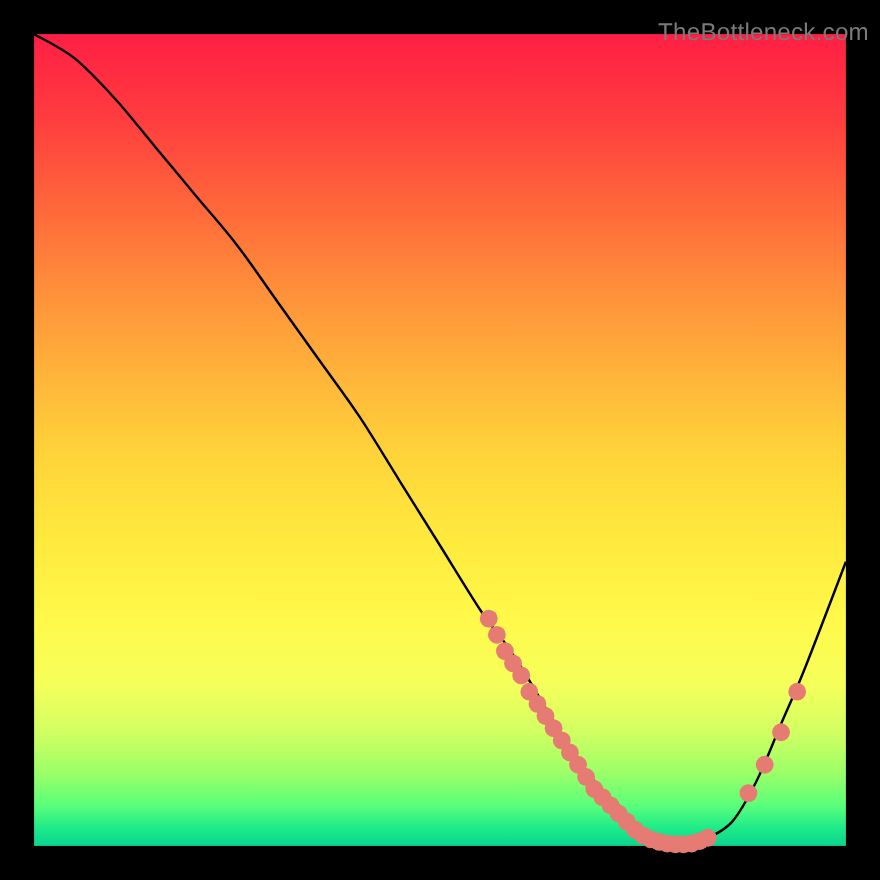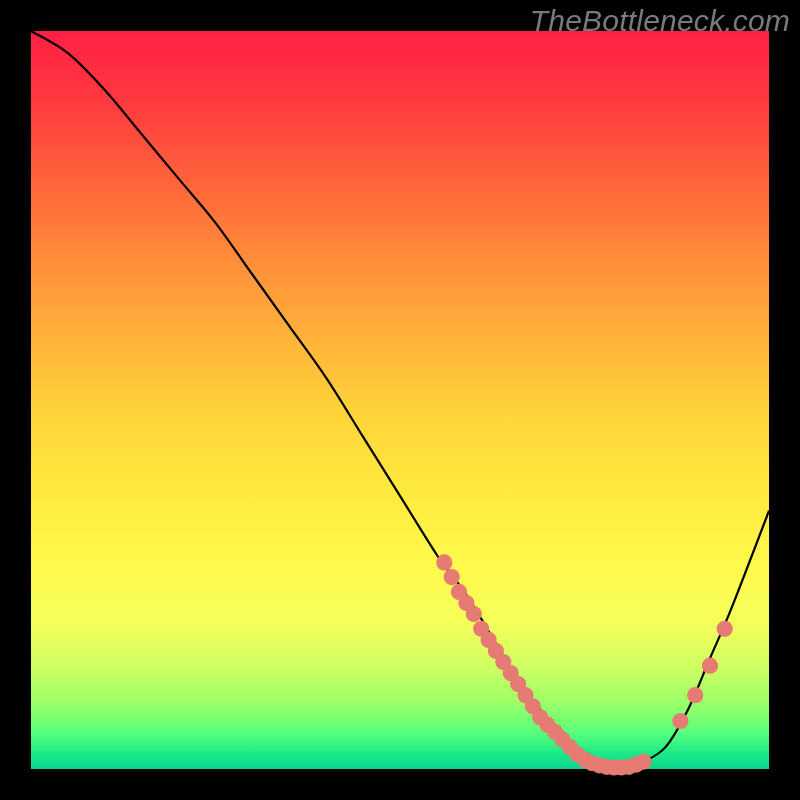--- a/index.html
+++ b/index.html
@@ -29,28 +29,27 @@
       #f6ff5a 80%,
       #d1ff62 86%,
       #9cff68 91%,
       #5aff7a 95%,
       #1ae98a 98%,
       #0bd48e 100%
     );
   }
   .watermark {
     position: absolute;
-    top: 4px;
+    top: 16px;
     right: 10px;
     color: #7a7a7a;
-    font-size: 30px;
+    font-size: 22px;
     font-weight: 500;
     letter-spacing: 0.2px;
     user-select: none;
-    font-style: italic;
   }
   svg.curve {
     position: absolute;
     left: 0;
     top: 0;
     width: 738px;
     height: 738px;
     overflow: visible;
   }
 </style>

